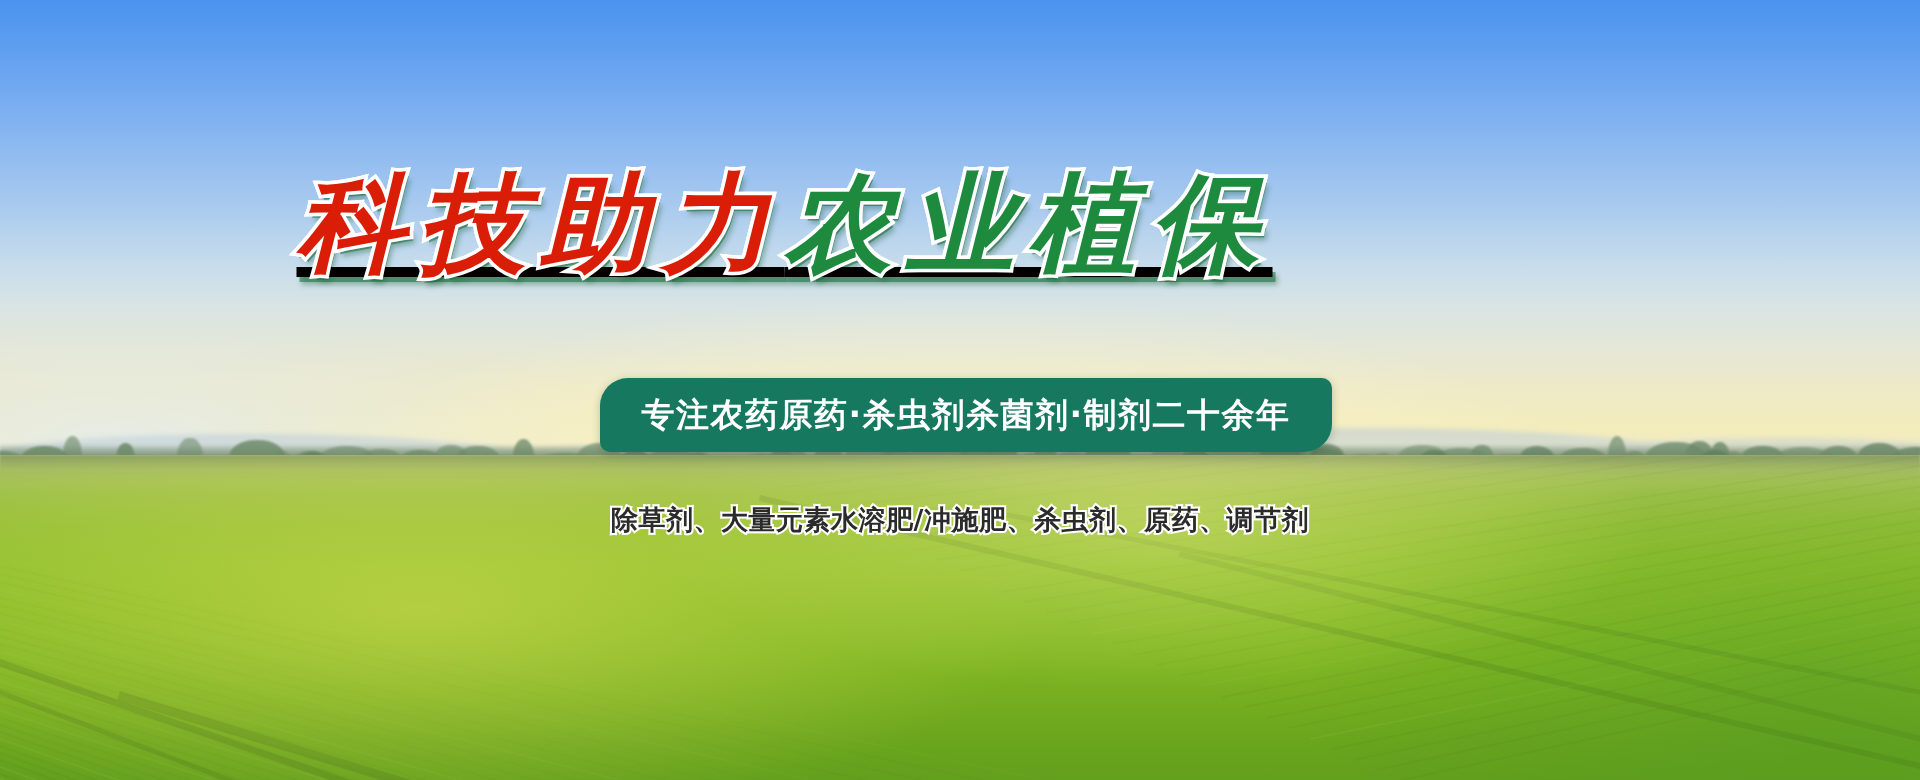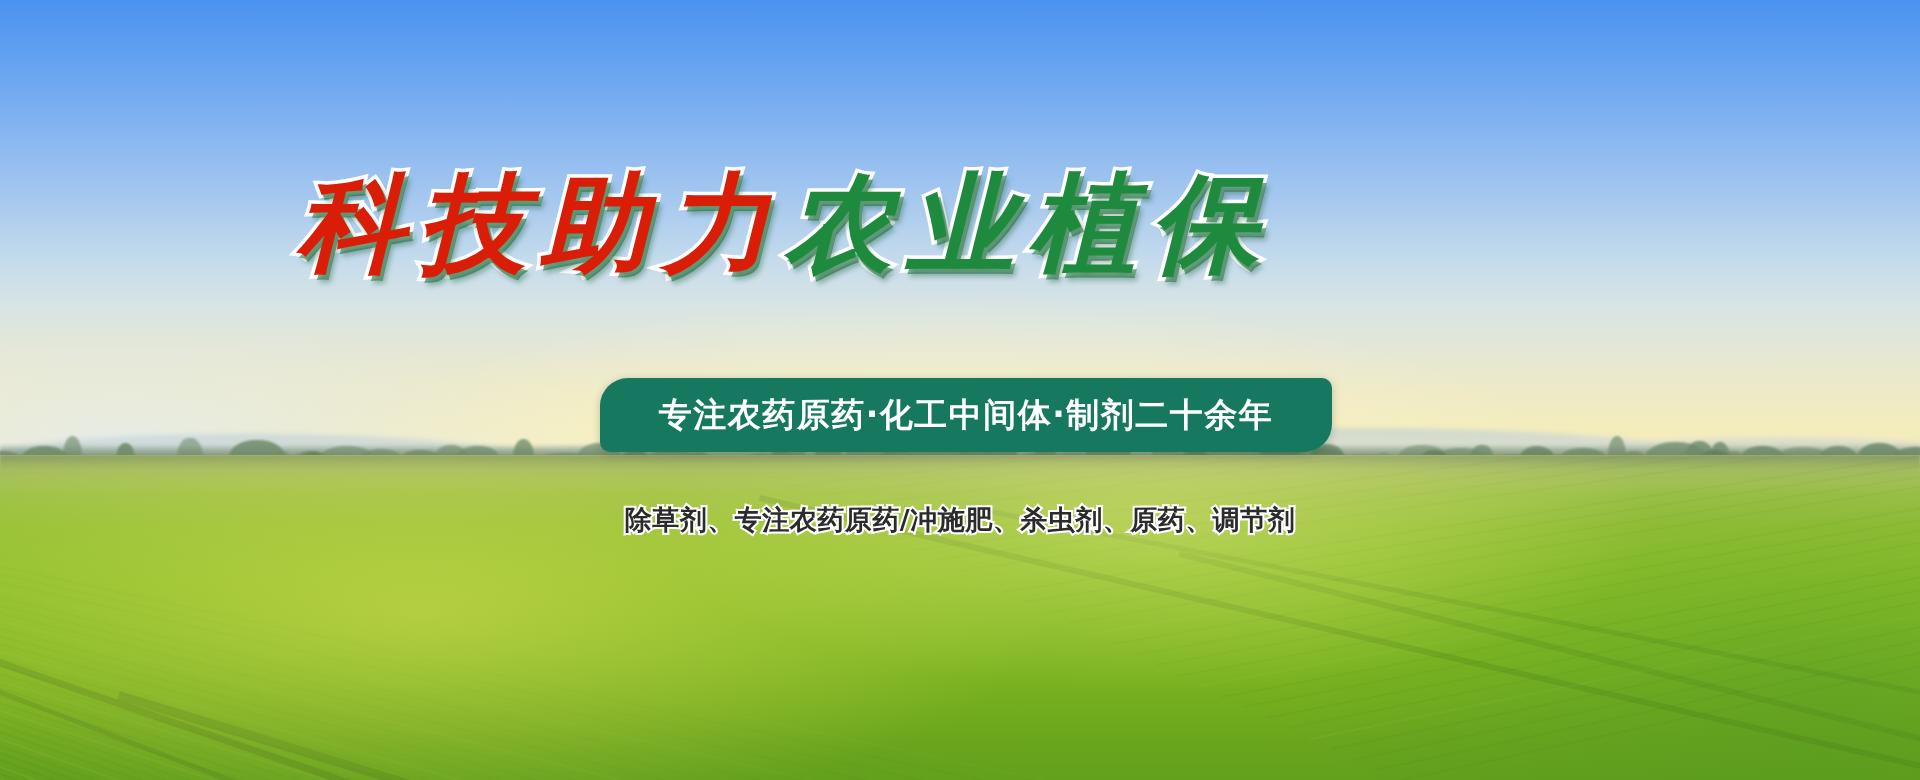--- a/index.html
+++ b/index.html
@@ -126,20 +126,21 @@
   .title{
     position:absolute; left:0; top:168px; width:1569px;
     text-align:center;
     font-family:"Liberation Serif","DejaVu Serif",serif;
     font-size:108px;
     font-weight:700;
     font-style:italic;
     letter-spacing:14px;
     line-height:1.05;
     white-space:nowrap;
+    text-decoration:underline;
   }
   .title span{
     -webkit-text-stroke:7px #ffffff;
     paint-order:stroke fill;
     text-shadow:
        3px 5px 0 rgba(24,110,58,.55),
        5px 8px 5px rgba(20,90,48,.35);
   }
   .t-red{ color:#d91d06; }
   .t-green{ color:#1d8a3e; }
@@ -361,20 +362,20 @@
       <div class="tl light" style="left: -180px; top: 250px; width: 1300px; height: 4px; opacity: 0.3; transform: rotate(22deg);"></div>
       <div class="tl light" style="left: -140px; top: 290px; width: 1250px; height: 4px; opacity: 0.26; transform: rotate(21deg);"></div>
     </div>
   <div class="field-wash"></div>
 
   <div class="title">
     <span class="t-red">科技助力</span><span class="t-green">农业植保</span>
   </div>
 
   <div class="badge">
-    <span class="badge-text">专注农药原药·化工中间体·制剂二十余年</span>
+    <span class="badge-text">专注农药原药·杀虫剂杀菌剂·制剂二十余年</span>
   </div>
 
   <div class="products">
-    <div class="prod-line">除草剂、专注农药原药/冲施肥、杀虫剂、原药、调节剂</div>
+    <div class="prod-line">除草剂、大量元素水溶肥/冲施肥、杀虫剂、原药、调节剂</div>
   </div>
 
 </div>
 
 </body></html>

